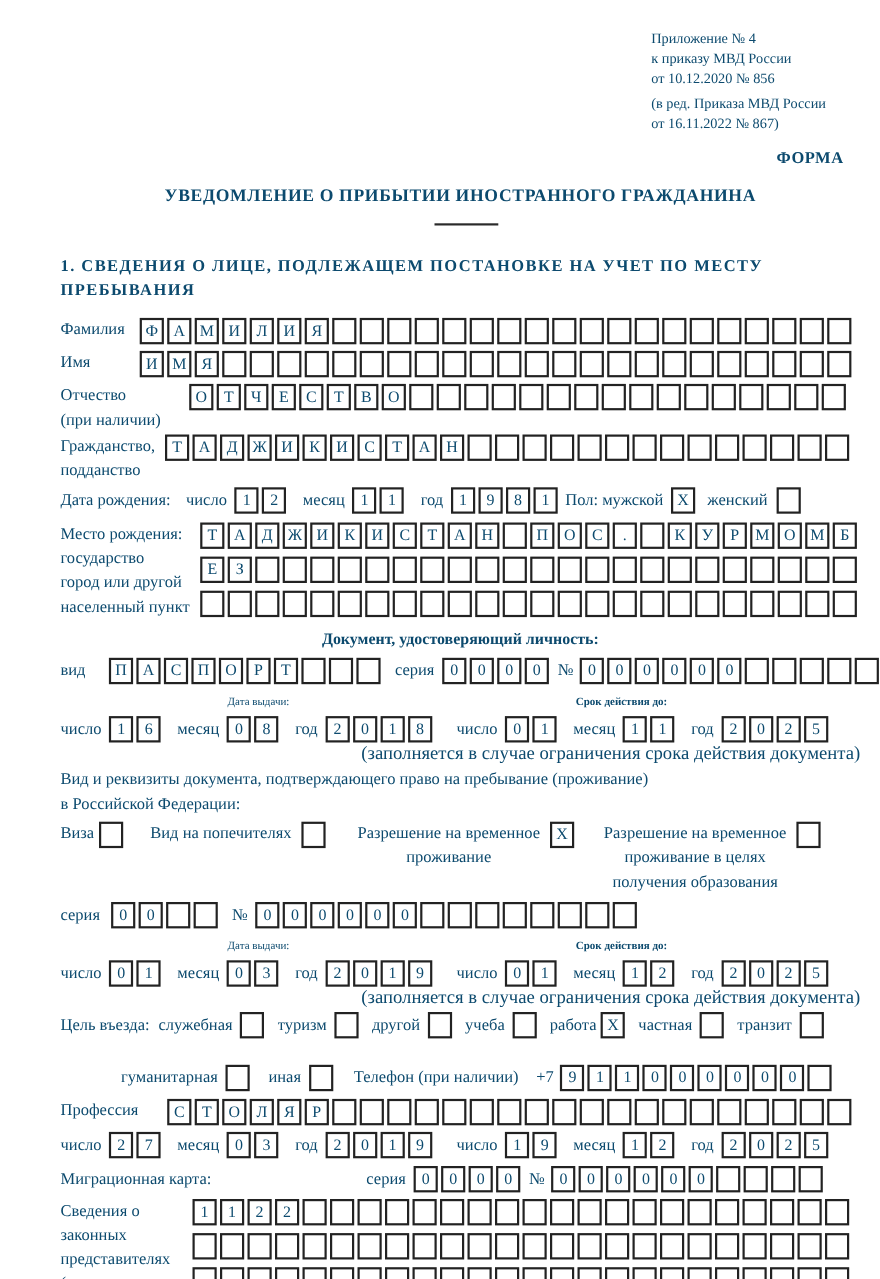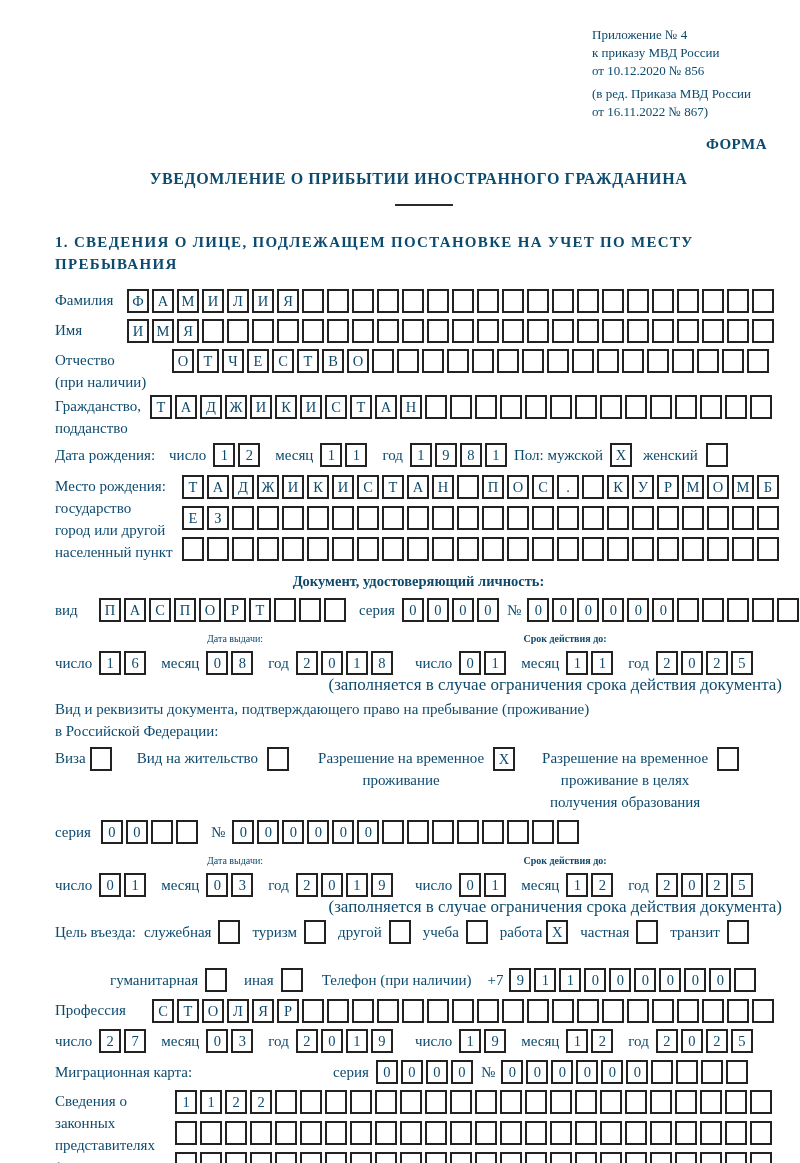--- a/index.html
+++ b/index.html
@@ -149,21 +149,21 @@
 
   <div class="para">Вид и реквизиты документа, подтверждающего право на пребывание (проживание)
 в Российской Федерации:</div>
 
   <div class="row" style="margin-bottom:7px">
     <span class="opt" style="margin-right:22px">
       <span class="olbl" style="margin-right:4px">Виза</span>
       <span class="cells"><span class="cell"></span></span>
     </span>
     <span class="opt" style="margin-right:26px">
-      <span class="olbl">Вид на жительство</span>
+      <span class="olbl">Вид на попечителях</span>
       <span class="cells"><span class="cell"></span></span>
     </span>
     <span class="opt" style="margin-right:24px">
       <span class="olbl">Разрешение на временное
 проживание</span>
       <span class="cells"><span class="cell">X</span></span>
     </span>
     <span class="opt">
       <span class="olbl">Разрешение на временное
 проживание в целях

